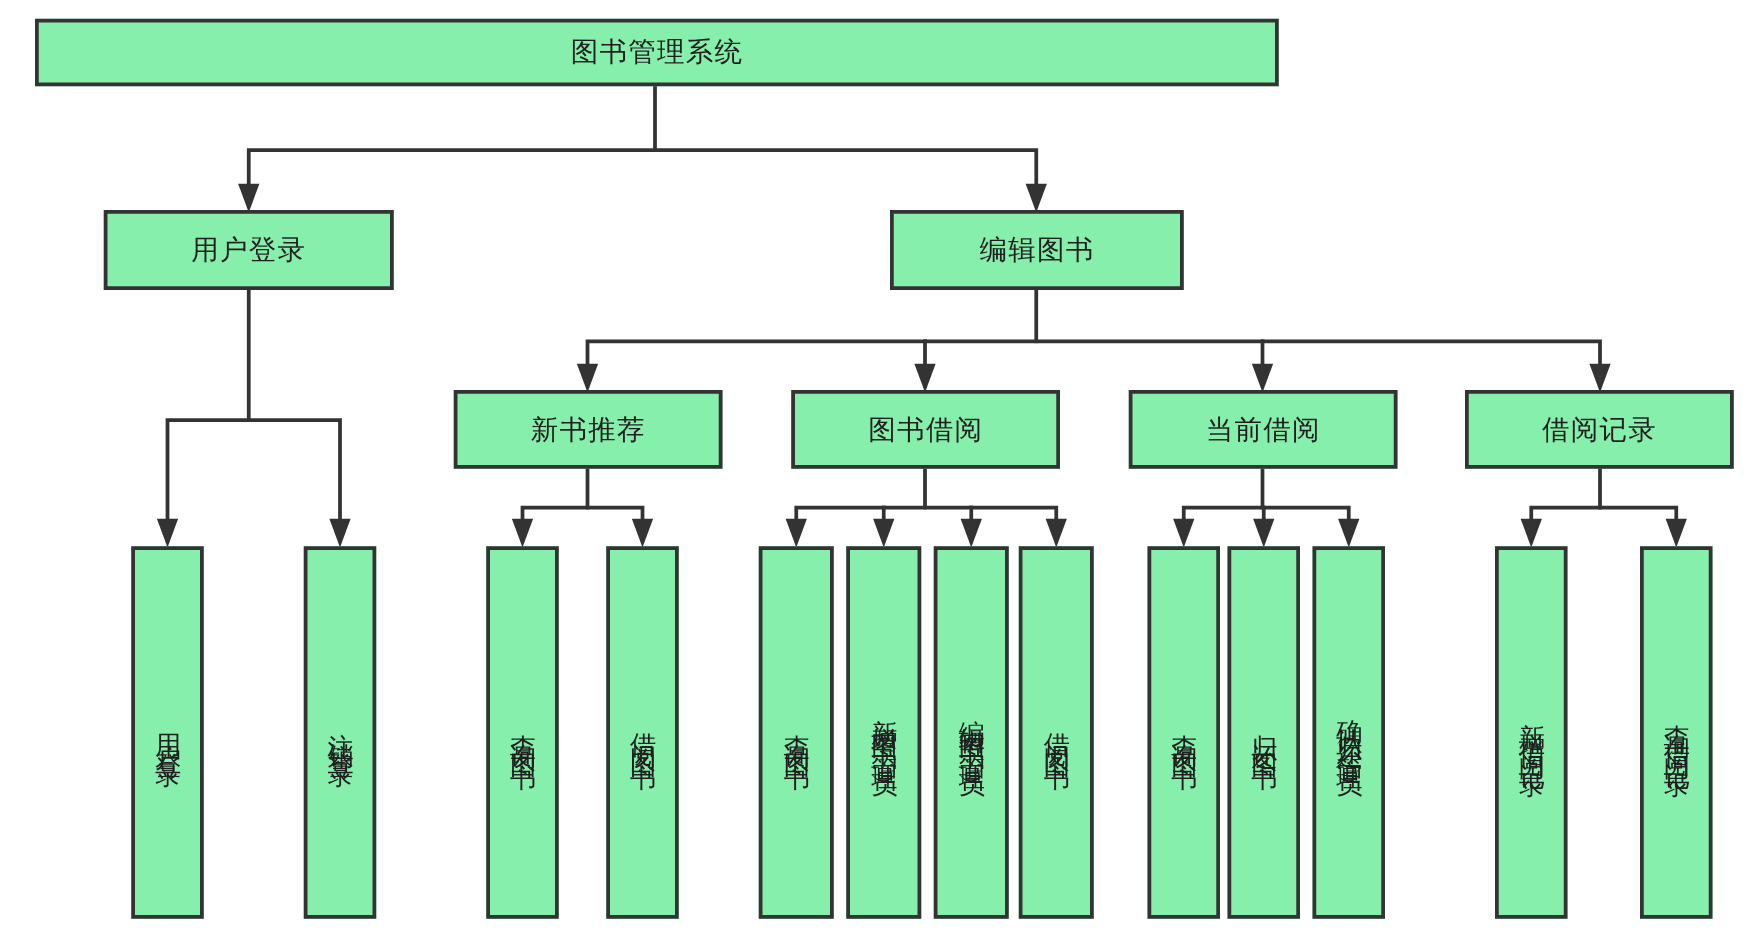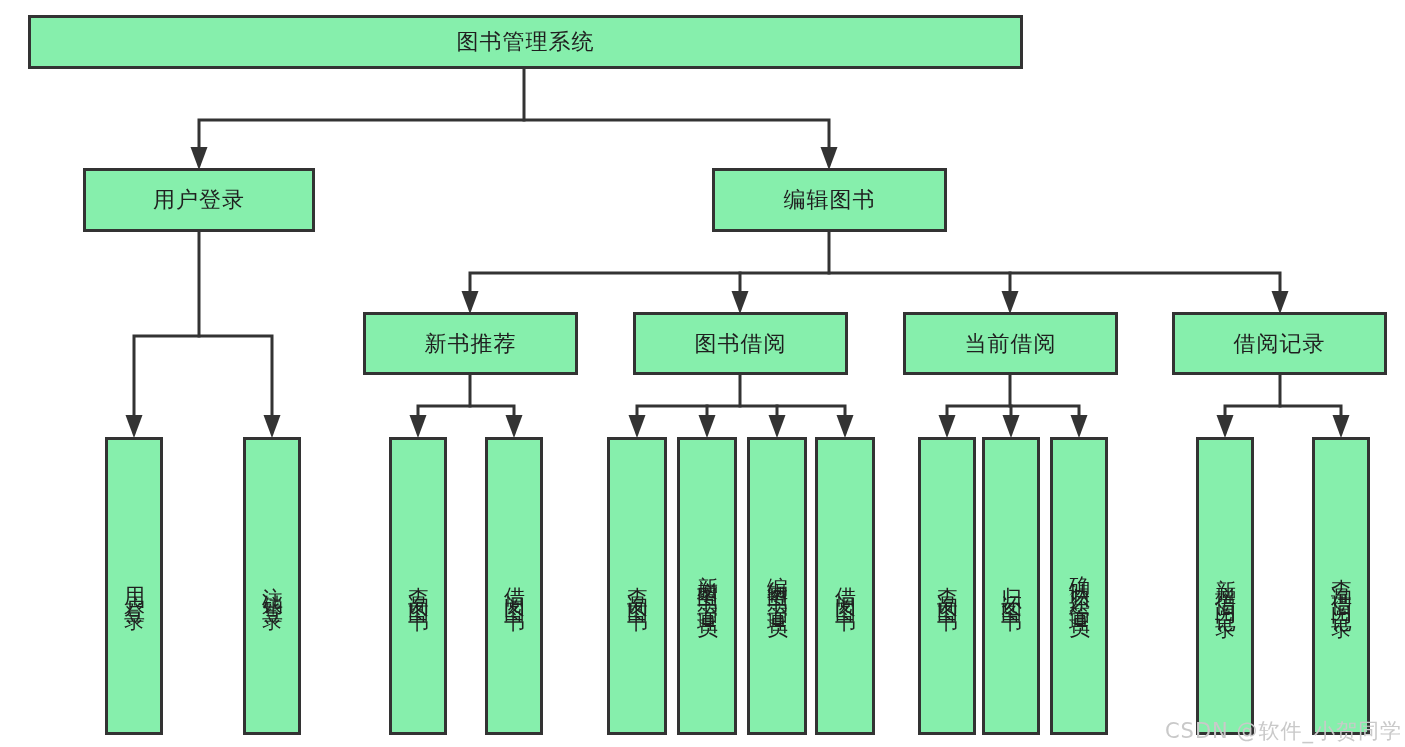--- a/index.html
+++ b/index.html
@@ -141,15 +141,14 @@
   <div class="vnode long" style="left:747px; top:437px; width:60px; height:298px;">编辑图书（管理员）</div>
   <div class="vnode" style="left:815px; top:437px; width:60px; height:298px;">借阅图书</div>
 
   <div class="vnode" style="left:918px; top:437px; width:58px; height:298px;">查询图书</div>
   <div class="vnode" style="left:982px; top:437px; width:58px; height:298px;">归还图书</div>
   <div class="vnode long" style="left:1050px; top:437px; width:58px; height:298px;">确认归还（管理员）</div>
 
   <div class="vnode" style="left:1196px; top:437px; width:58px; height:298px;">新增借阅记录</div>
   <div class="vnode" style="left:1312px; top:437px; width:58px; height:298px;">查询借阅记录</div>
 
-  <div class="watermark">CSDN @软件_小贺同学</div>
 
 </div>
 
 </body></html>

